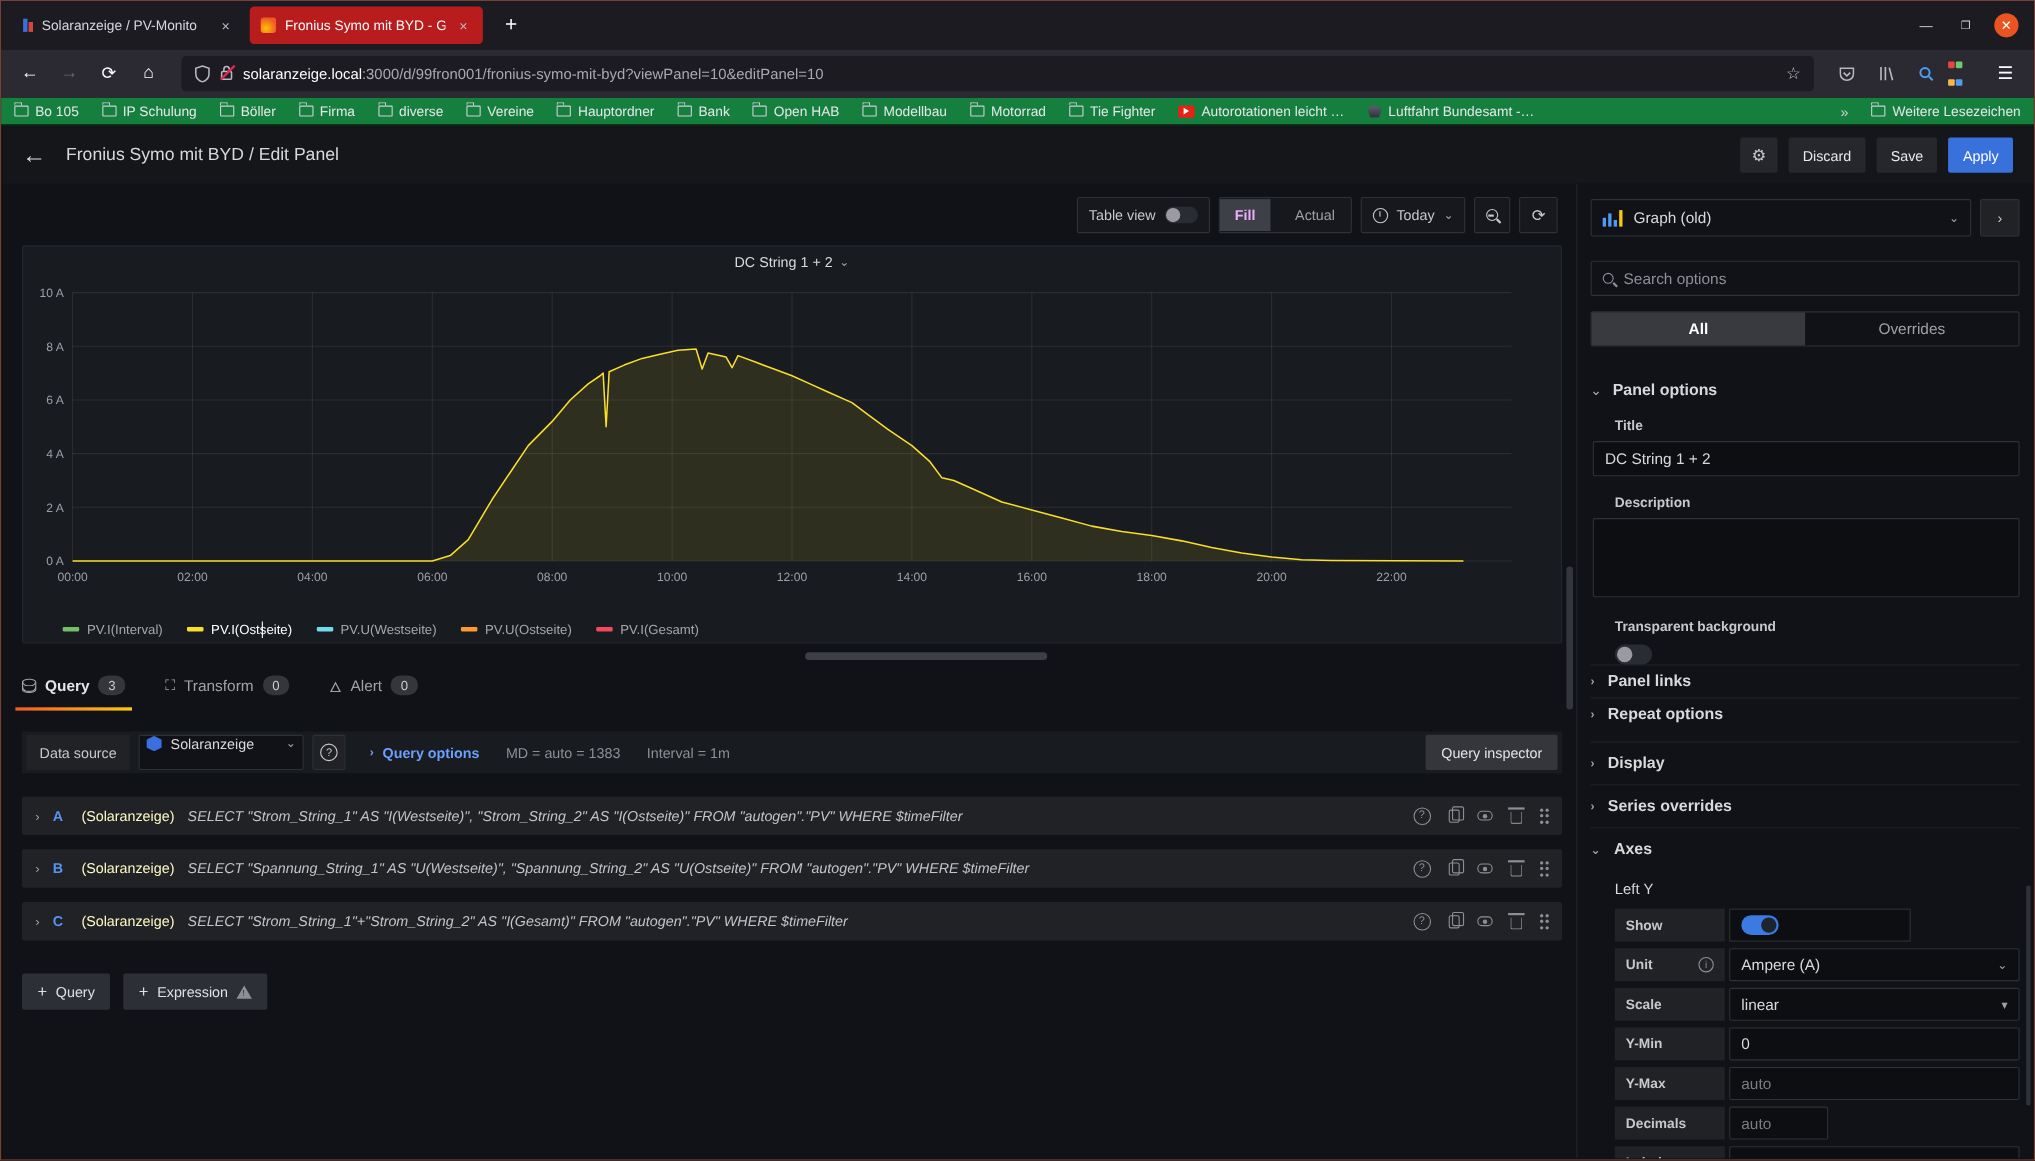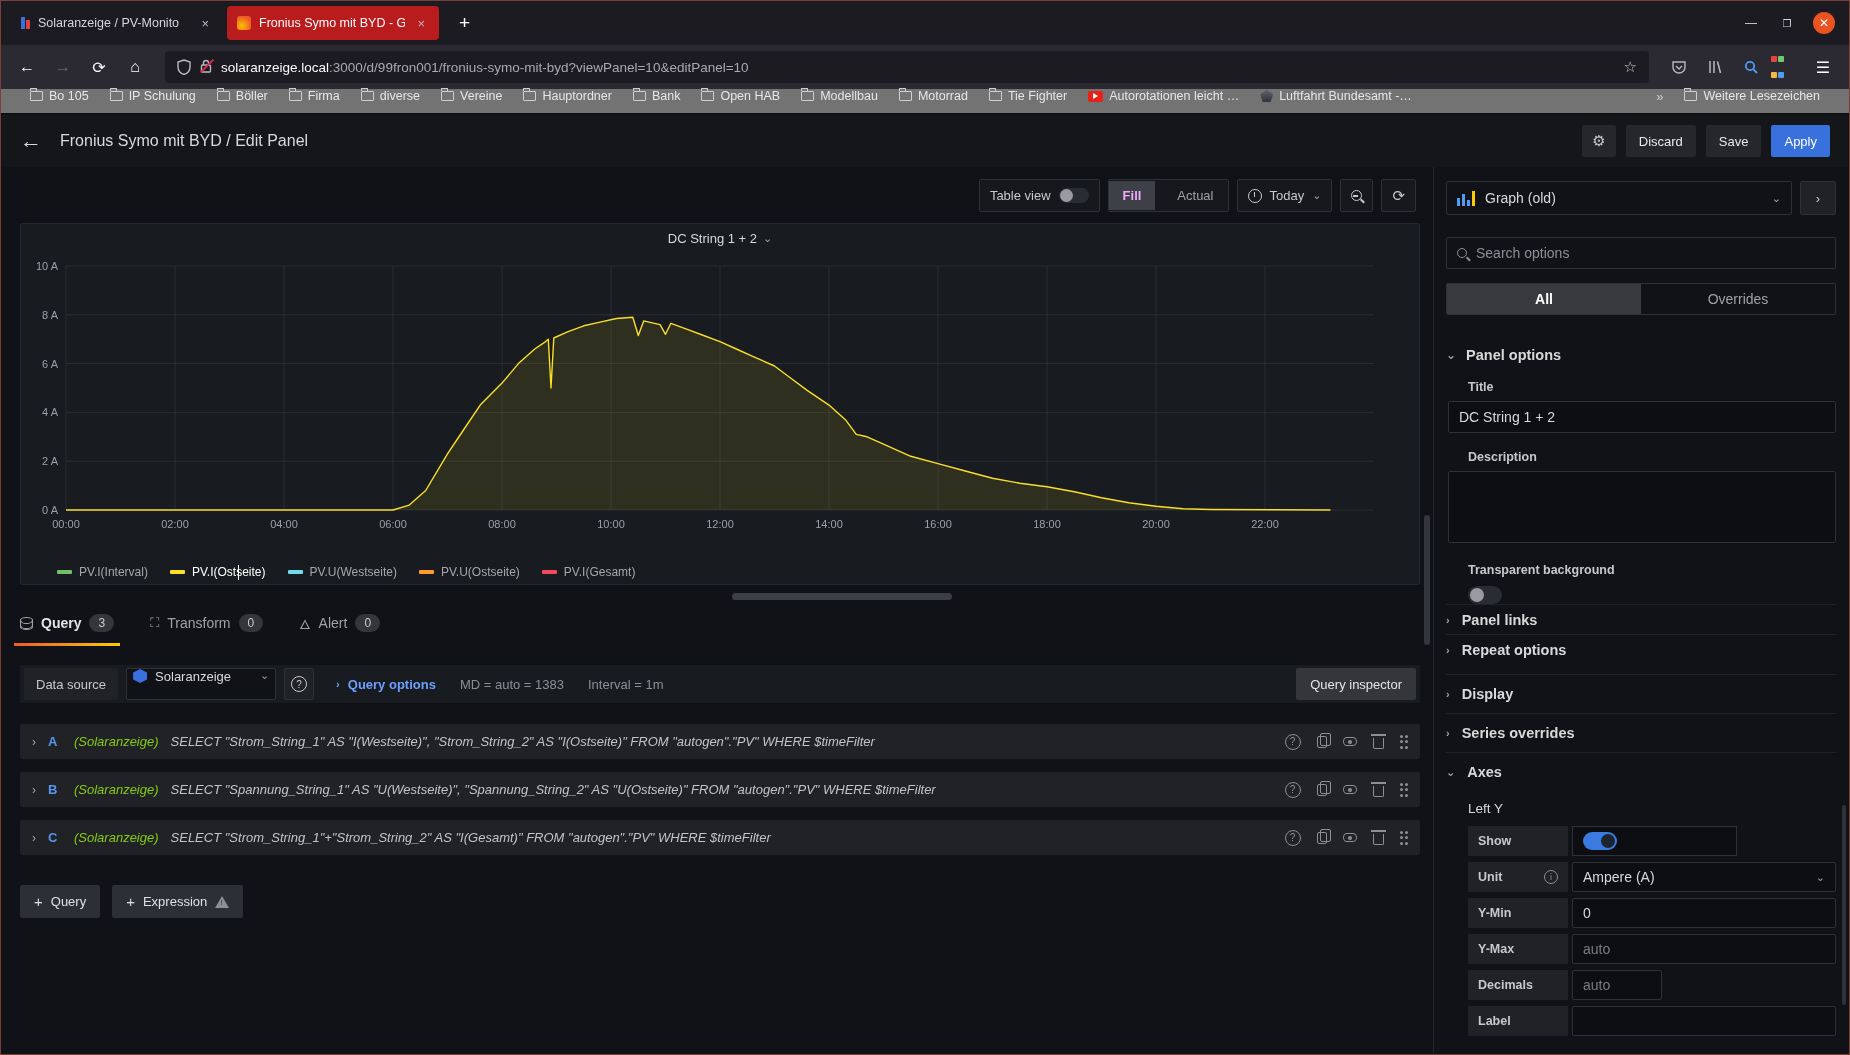--- a/index.html
+++ b/index.html
@@ -31,22 +31,22 @@
           padding:0 12px;gap:9px;margin:0 10px;font-size:13.5px}
   .url-host{color:#fbfbfe}
   .url-rest{color:#a9a8b2}
   .url-text{flex:1;white-space:nowrap;overflow:hidden}
   .star{color:#c9c8d0;font-size:15px}
   .lockicon{position:relative;display:inline-block}
   .lockicon .slash{position:absolute;left:-2px;top:6px;width:18px;height:2px;background:#e22850;transform:rotate(-45deg)}
   .ext-grid{display:inline-grid;grid-template-columns:6px 6px;gap:1px}
   .ext-grid i{width:6px;height:6px;border-radius:1px}
 
-  .bookmarksbar{height:25px;background:#737373;border-bottom:1px solid #0c0c0d;display:flex;
-    align-items:flex-start;padding:0 29px;gap:21px;font-size:12.5px;color:#e6e5eb;white-space:nowrap}
+  .bookmarksbar{height:25px;background:#15803d;border-bottom:1px solid #0c0c0d;display:flex;
+    align-items:center;padding:0 12px;gap:21px;font-size:12.5px;color:#e6e5eb;white-space:nowrap}
   .bm{display:flex;align-items:center;gap:6px}
   .bm .ic{display:none}
   .bm.icon-folder .ic-folder{display:inline-block}
   .bm.icon-youtube .ic-youtube{display:inline-grid}
   .bm.icon-eagle .ic-eagle{display:inline-block}
   .ic-folder{width:13px;height:10px;border:1.3px solid #cfced6;border-radius:1px;position:relative}
   .ic-folder::before{content:"";position:absolute;top:-4px;left:-1px;width:5px;height:2px;border:1.3px solid #cfced6;border-bottom:none;border-radius:1px 1px 0 0}
   .ic-youtube{width:15px;height:11px;background:#e62117;border-radius:2px;place-items:center}
   .ic-youtube::before{content:"";width:0;height:0;border-left:5px solid #fff;border-top:3px solid transparent;border-bottom:3px solid transparent}
   .ic-eagle{width:13px;height:12px;background:linear-gradient(180deg,#555a66 20%,#2e323b);clip-path:polygon(50% 0,100% 35%,80% 100%,20% 100%,0 35%)}
@@ -118,21 +118,21 @@
   .qopts{color:#6e9fff;font-weight:bold;margin-left:14px;display:flex;gap:8px;align-items:center}
   .qopts .chev{color:#6e9fff}
   .ds-meta{color:#8e8e96;margin-left:16px}
   .qi-btn{margin-left:auto;background:#34363c;height:32px;display:flex;align-items:center;
           padding:0 14px;border-radius:2px;color:#e3e4e6}
 
   .query-rows{position:absolute;left:18px;top:609px;width:1400px;display:flex;flex-direction:column;gap:13px}
   .qrow{background:#202226;border-radius:2px;height:35px;display:flex;align-items:center;gap:12px;padding:0 12px;font-size:13px}
   .qrow .chev{font-size:12px}
   .qref{color:#5794f2;font-weight:bold;width:14px}
-  .qds{font-style:italic;color:#84cc16}
+  .qds{color:#fef9c3}
   .qsql{font-style:italic;color:#c3c4c9;flex:1;white-space:nowrap;overflow:hidden}
   .qicons{display:flex;gap:16px;align-items:center;color:#8e8e96}
   .eye{width:14px;height:9px;border:1.4px solid #8e8e96;border-radius:60%/100%;position:relative;display:inline-block}
   .eye::before{content:"";position:absolute;left:4px;top:1.6px;width:4px;height:4px;border-radius:50%;background:#8e8e96}
   .copy-ic{width:10px;height:12px;border:1.4px solid #8e8e96;border-radius:2px;position:relative;display:inline-block}
   .copy-ic::before{content:"";position:absolute;left:2px;top:-4px;width:9px;height:11px;border:1.4px solid #8e8e96;border-radius:2px}
   .trash{width:11px;height:11px;border:1.4px solid #8e8e96;border-top:none;border-radius:0 0 2px 2px;position:relative;display:inline-block;margin-top:3px}
   .trash::before{content:"";position:absolute;top:-3.4px;left:-3px;width:15px;height:1.6px;background:#8e8e96}
   .grip{display:inline-grid;grid-template-columns:3px 3px;gap:2.5px}
   .grip i{width:3px;height:3px;background:#8e8e96;border-radius:50%}
@@ -644,20 +644,29 @@
             <span>Unit</span>
             <span class="info circ" style="width:14px;height:14px;font-size:9px">i</span>
           </div>
         <div class="prop-val">
           <span>Ampere (A)</span>
           <span class="chev">⌄</span>
         </div>
       </div>
       <div class="prop" style="margin-left:22px">
         <div class="prop-label">
+            <span>Scale</span>
+          </div>
+        <div class="prop-val">
+          <span>linear</span>
+          <span class="chev">▾</span>
+        </div>
+      </div>
+      <div class="prop" style="margin-left:22px">
+        <div class="prop-label">
             <span>Y-Min</span>
           </div>
         <div class="prop-val">
             <input value="0" style="">
           </div>
       </div>
       <div class="prop" style="margin-left:22px">
         <div class="prop-label">
             <span>Y-Max</span>
           </div>

